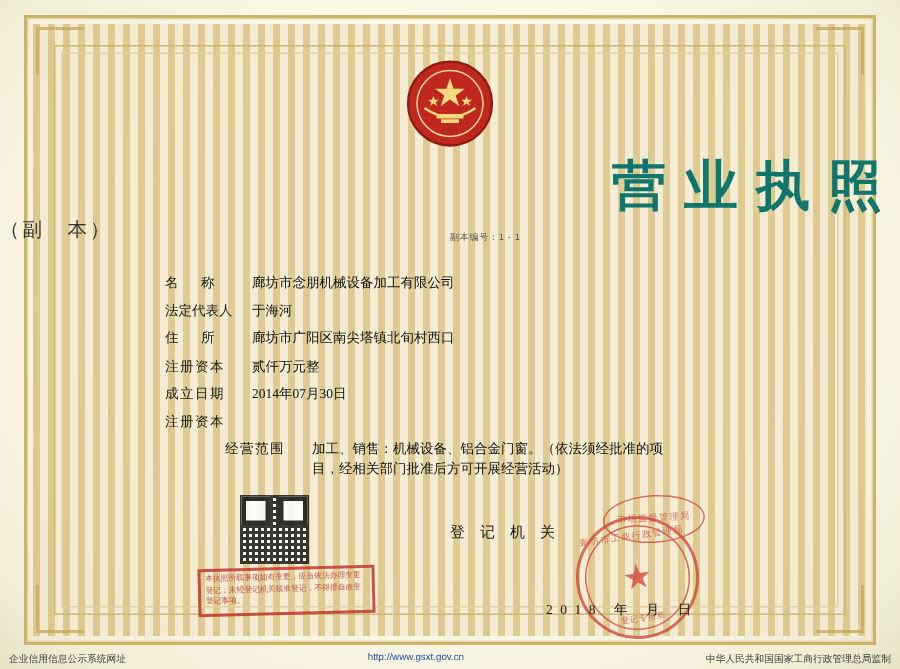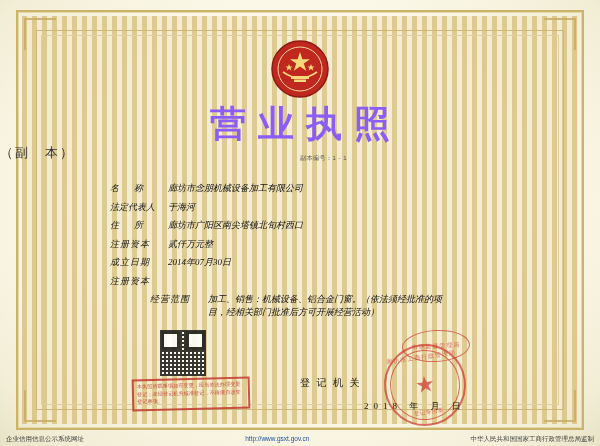--- a/index.html
+++ b/index.html
@@ -80,26 +80,26 @@
     transform: translateX(-50%);
     width: 62px; height: 62px;
   }
   .emblem svg { display: block; }
 
   
   .doc-title {
     position: absolute;
     top: 100px;
     left: 0; right: 0;
-    text-align: center;
+    text-align: right;
     font-family: "Liberation Serif", serif;
     font-size: 36px;
     font-weight: bold;
     letter-spacing: 12px;
-    color: #8b5cf6;
+    color: #0f766e;
     text-indent: 12px;
   }
   .doc-subtitle {
     position: absolute;
     top: 144px;
     left: 0; right: 0;
     text-align: left;
     font-family: "Liberation Serif", serif;
     font-size: 13px;
     color: #333;
@@ -130,21 +130,20 @@
     left: 110px;
     top: 182px;
     width: 410px;
     font-size: 9px;
     color: #1a1a1a;
   }
   .field-row {
     display: flex;
     align-items: flex-start;
     margin-bottom: 5.5px;
-    font-style: italic;
   }
   .field-label {
     width: 58px;
     flex: 0 0 58px;
     font-size: 9px;
     letter-spacing: 3px;
     color: #1a1a1a;
     font-family: "Liberation Serif", serif;
   }
   .field-value {
@@ -197,25 +196,25 @@
     transform: rotate(-1.5deg);
     opacity: .82;
     font-family: "Liberation Serif", serif;
     overflow: hidden;
   }
 
   
   .reg-authority {
     position: absolute;
     left: 300px;
-    top: 376px;
+    top: 348px;
     font-size: 10px;
     letter-spacing: 2px;
     color: #1a1a1a;
-    font-family: Liberation Serif, serif;
+    font-family: Liberation Mono, monospace;
   }
   .reg-date {
     position: absolute;
     left: 364px;
     top: 400px;
     font-size: 9px;
     letter-spacing: 5px;
     color: #1a1a1a;
     font-family: Liberation Serif, serif;
   }

